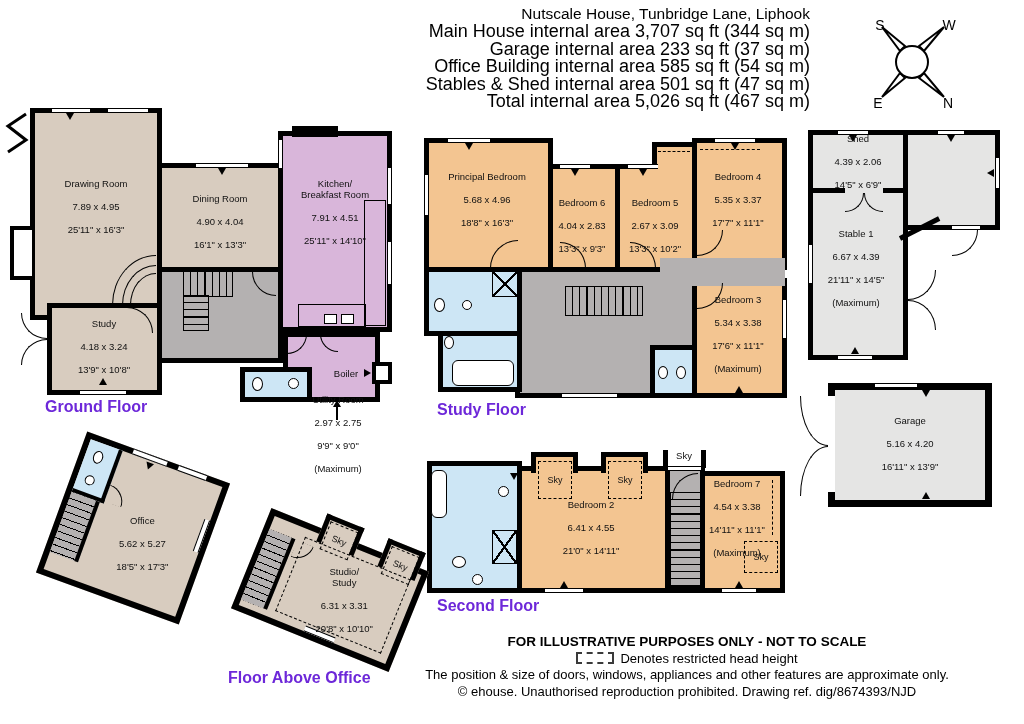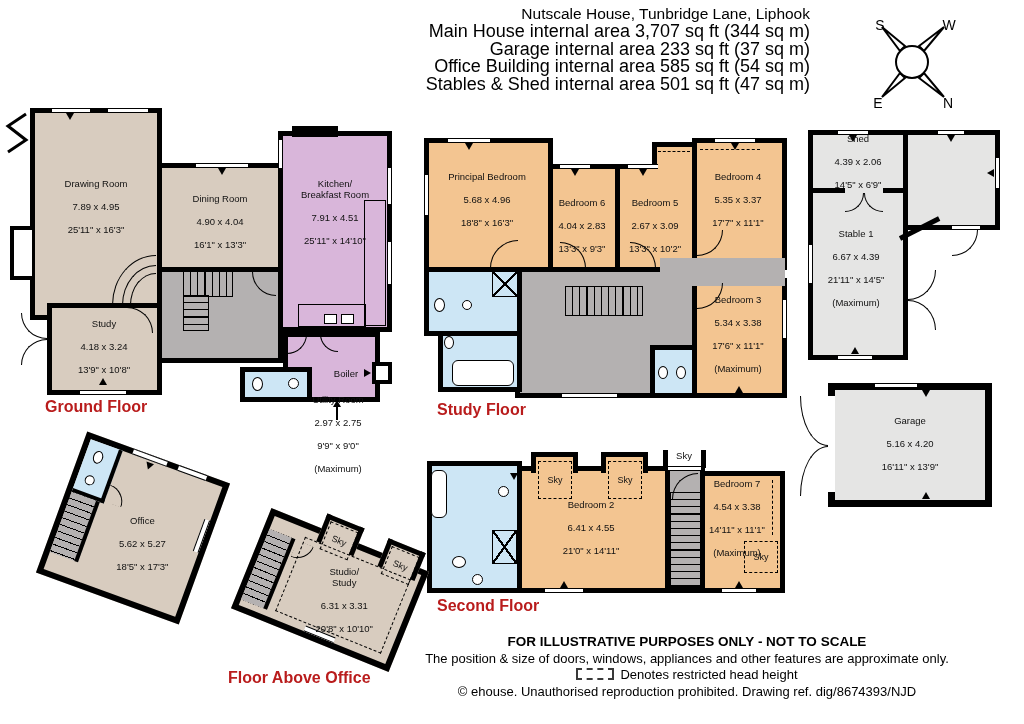--- a/index.html
+++ b/index.html
@@ -3,21 +3,21 @@
 <meta charset="utf-8">
 <style>
   html,body{margin:0;padding:0;background:#fff}
   .page{position:relative;width:1024px;height:724px;background:#fff;font-family:"Liberation Sans",sans-serif;color:#000;overflow:hidden}
   .abs{position:absolute}
   .room{position:absolute;border:5px solid #000;box-sizing:border-box}
   .beige{background:#d8ccbf}.purple{background:#d9b6da}.gray{background:#b4b1b1}
   .blue{background:#cde6f5}.orange{background:#f3c591}.lgray{background:#e5e5e4}
   .plain{position:absolute}
   .rlabel{position:absolute;transform:translate(-50%,-50%);text-align:center;font-size:9.5px;line-height:1.22;white-space:pre-line;color:#111;z-index:30;pointer-events:none}
-  .caption{position:absolute;font-weight:bold;font-size:16px;color:#b91c1c;z-index:30}
+  .caption{position:absolute;font-weight:bold;font-size:16px;color:#6d28d9;z-index:30}
   .winh{position:absolute;height:5px;background:#fff;border-top:1px solid #000;border-bottom:1px solid #000;box-sizing:border-box;z-index:10}
   .winv{position:absolute;width:5px;background:#fff;border-left:1px solid #000;border-right:1px solid #000;box-sizing:border-box;z-index:10}
   .stH{position:absolute;border:1.2px solid #000;box-sizing:border-box;z-index:6;background:repeating-linear-gradient(90deg,rgba(0,0,0,0) 0 6px,#000 6px 7.2px)}
   .stV{position:absolute;border:1.2px solid #000;box-sizing:border-box;z-index:6;background:repeating-linear-gradient(180deg,rgba(0,0,0,0) 0 6px,#000 6px 7.2px)}
   .arc{position:absolute;box-sizing:border-box;z-index:8;background:transparent}
   .arc.tl{border-top:1.4px solid #000;border-left:1.4px solid #000;border-radius:100% 0 0 0}
   .arc.tr{border-top:1.4px solid #000;border-right:1.4px solid #000;border-radius:0 100% 0 0}
   .arc.bl{border-bottom:1.4px solid #000;border-left:1.4px solid #000;border-radius:0 0 0 100%}
   .arc.br{border-bottom:1.4px solid #000;border-right:1.4px solid #000;border-radius:0 0 100% 0}
   .dashH{position:absolute;border-top:1.6px dashed #000;z-index:7}
@@ -45,20 +45,21 @@
 <body>
 
 <div class="page">
 
   <div class="header">
     <div class="t">Nutscale House, Tunbridge Lane, Liphook</div>
     <div class="l">Main House internal area 3,707 sq ft (344 sq m)</div>
     <div class="l">Garage internal area 233 sq ft (37 sq m)</div>
     <div class="l">Office Building internal area 585 sq ft (54 sq m)</div>
     <div class="l">Stables &amp; Shed internal area 501 sq ft (47 sq m)</div>
+    <div class="l">Total internal area 5,026 sq ft (467 sq m)</div>
   </div>
 
   <svg class="abs" style="left:854px;top:12px" width="120" height="104" viewBox="0 0 120 104">
     <polygon points="46,39 51,34 28,15" fill="#fff" stroke="#000" stroke-width="2"></polygon>
     <polygon points="65,34 70,39 90,15" fill="#fff" stroke="#000" stroke-width="2"></polygon>
     <polygon points="46,61 51,66 28,85" fill="#fff" stroke="#000" stroke-width="2"></polygon>
     <polygon points="65,66 70,61 90,85" fill="#fff" stroke="#000" stroke-width="2"></polygon>
     <circle cx="58" cy="50" r="16" fill="#fff" stroke="#000" stroke-width="2"></circle>
     <text x="26" y="18" font-size="14" text-anchor="middle">S</text>
     <text x="95" y="18" font-size="14" text-anchor="middle">W</text>
@@ -337,18 +338,18 @@
 Study</div>
         <div>6.31 x 3.31</div>
         <div>20'8" x 10'10"</div>
       </div>
     </div>
   </div>
   <div class="caption" style="left:228px;top:669px">Floor Above Office</div>
 
   <div class="footer">
     <div class="b">FOR ILLUSTRATIVE PURPOSES ONLY - NOT TO SCALE</div>
+    <div><span class="dashglyph"></span><span>Denotes restricted head height</span></div>
     <div>The position &amp; size of doors, windows, appliances and other features are approximate only.</div>
-    <div><span class="dashglyph"></span><span>Denotes restricted head height</span></div>
     <div>© ehouse. Unauthorised reproduction prohibited. Drawing ref. dig/8674393/NJD</div>
   </div>
 
 </div>
 
 </body></html>

